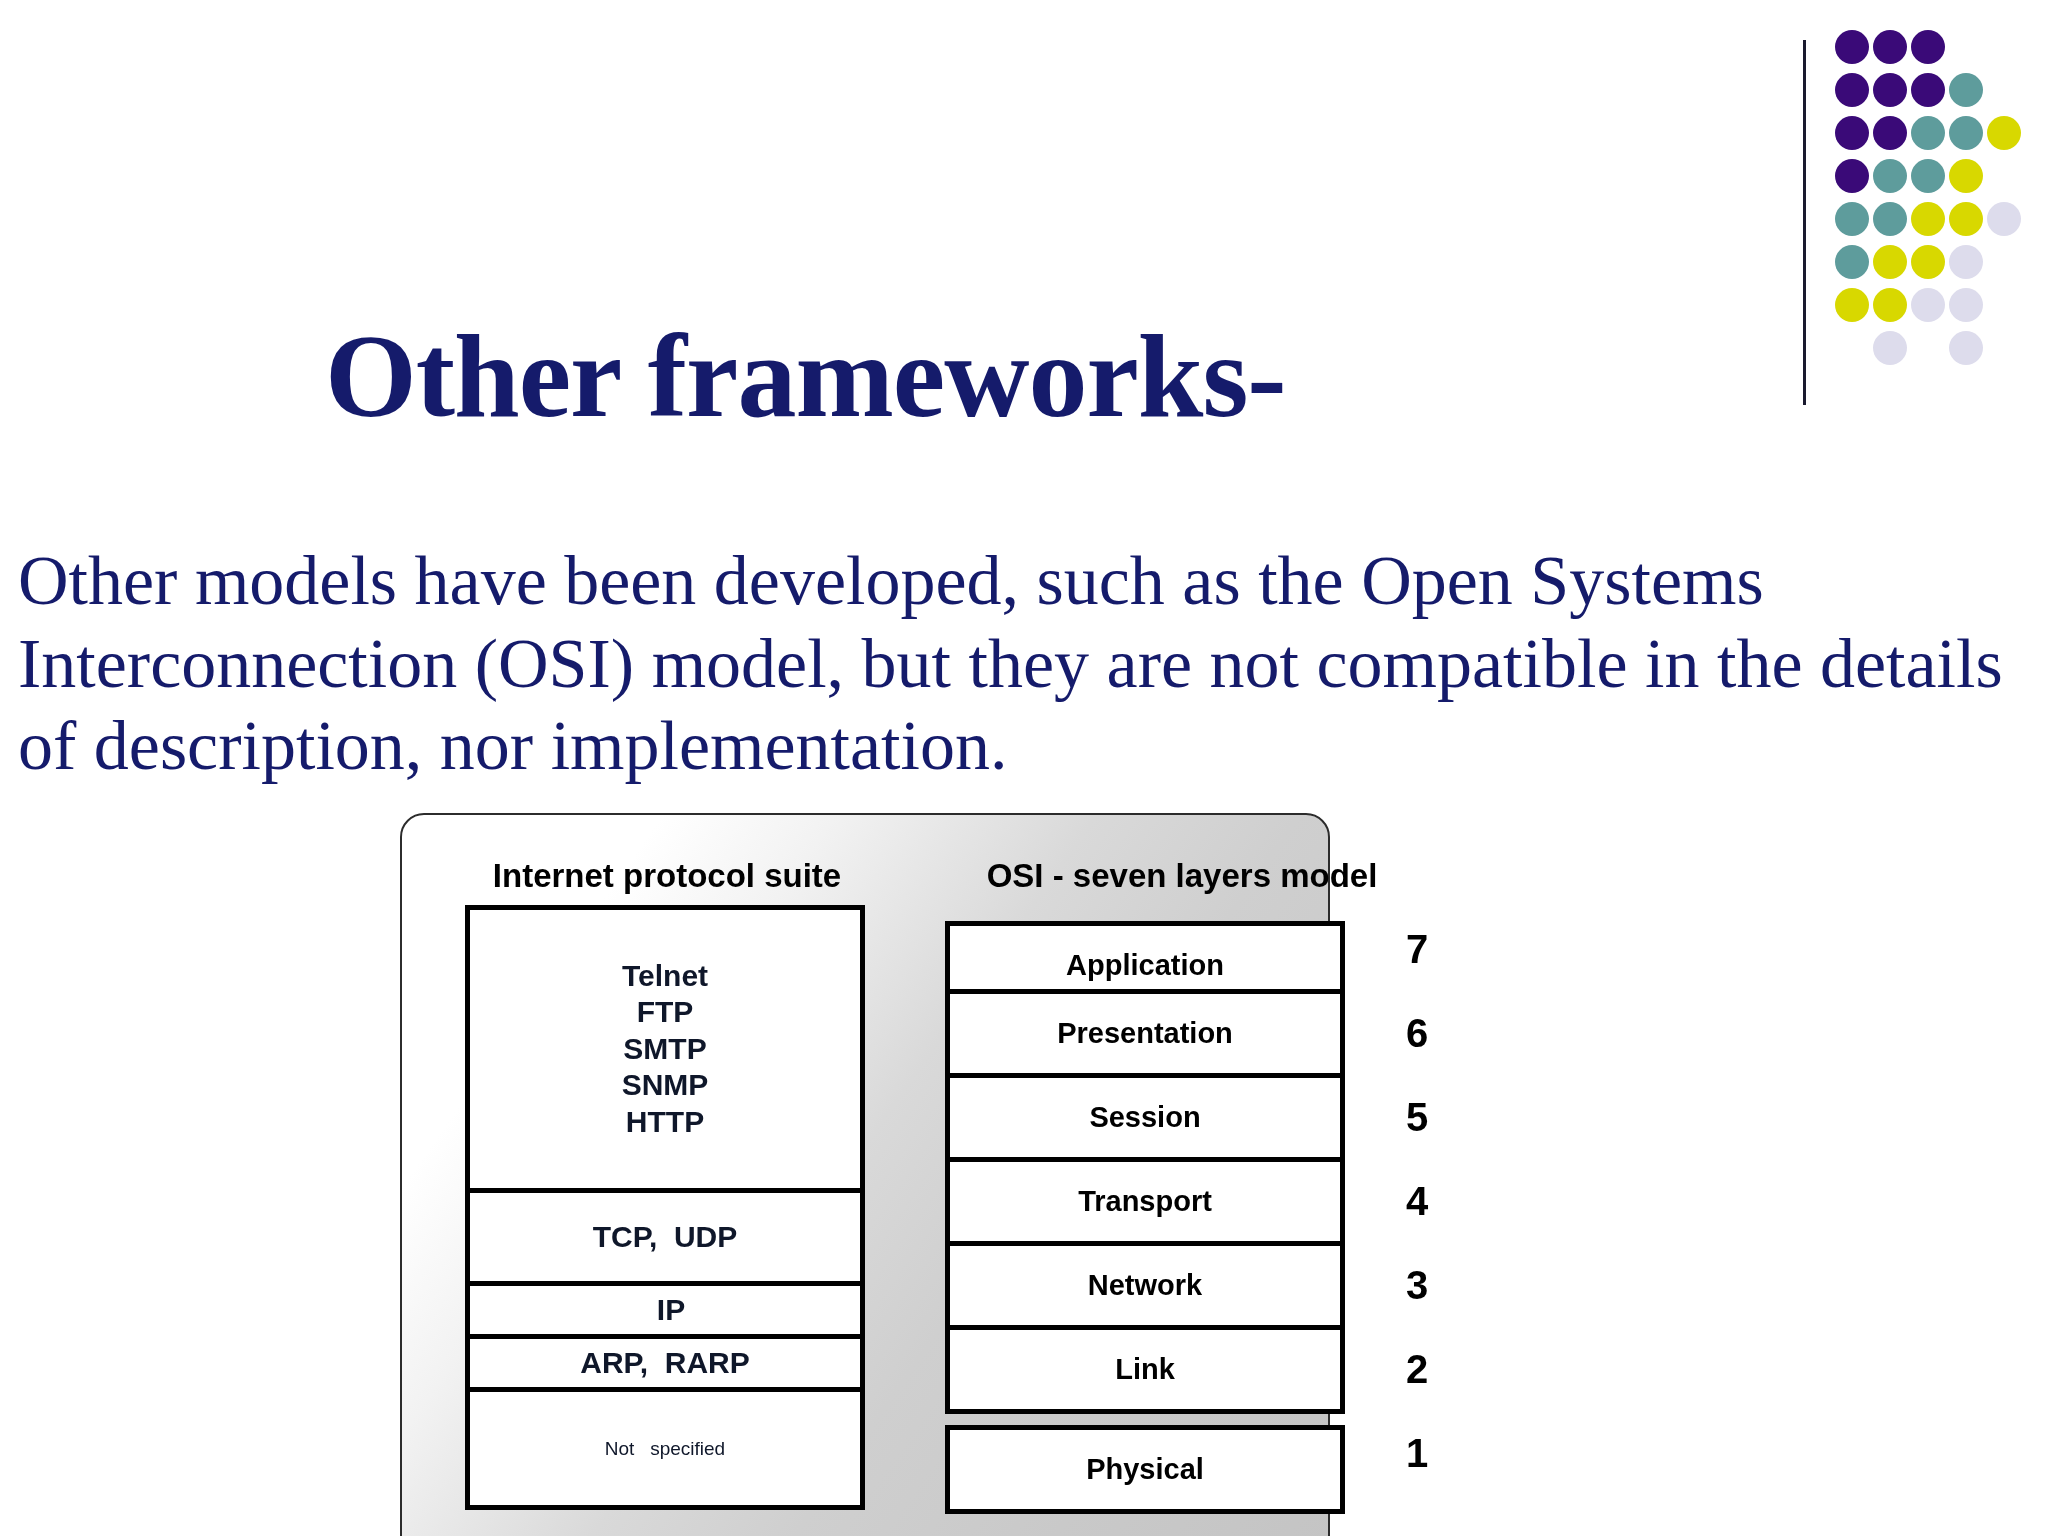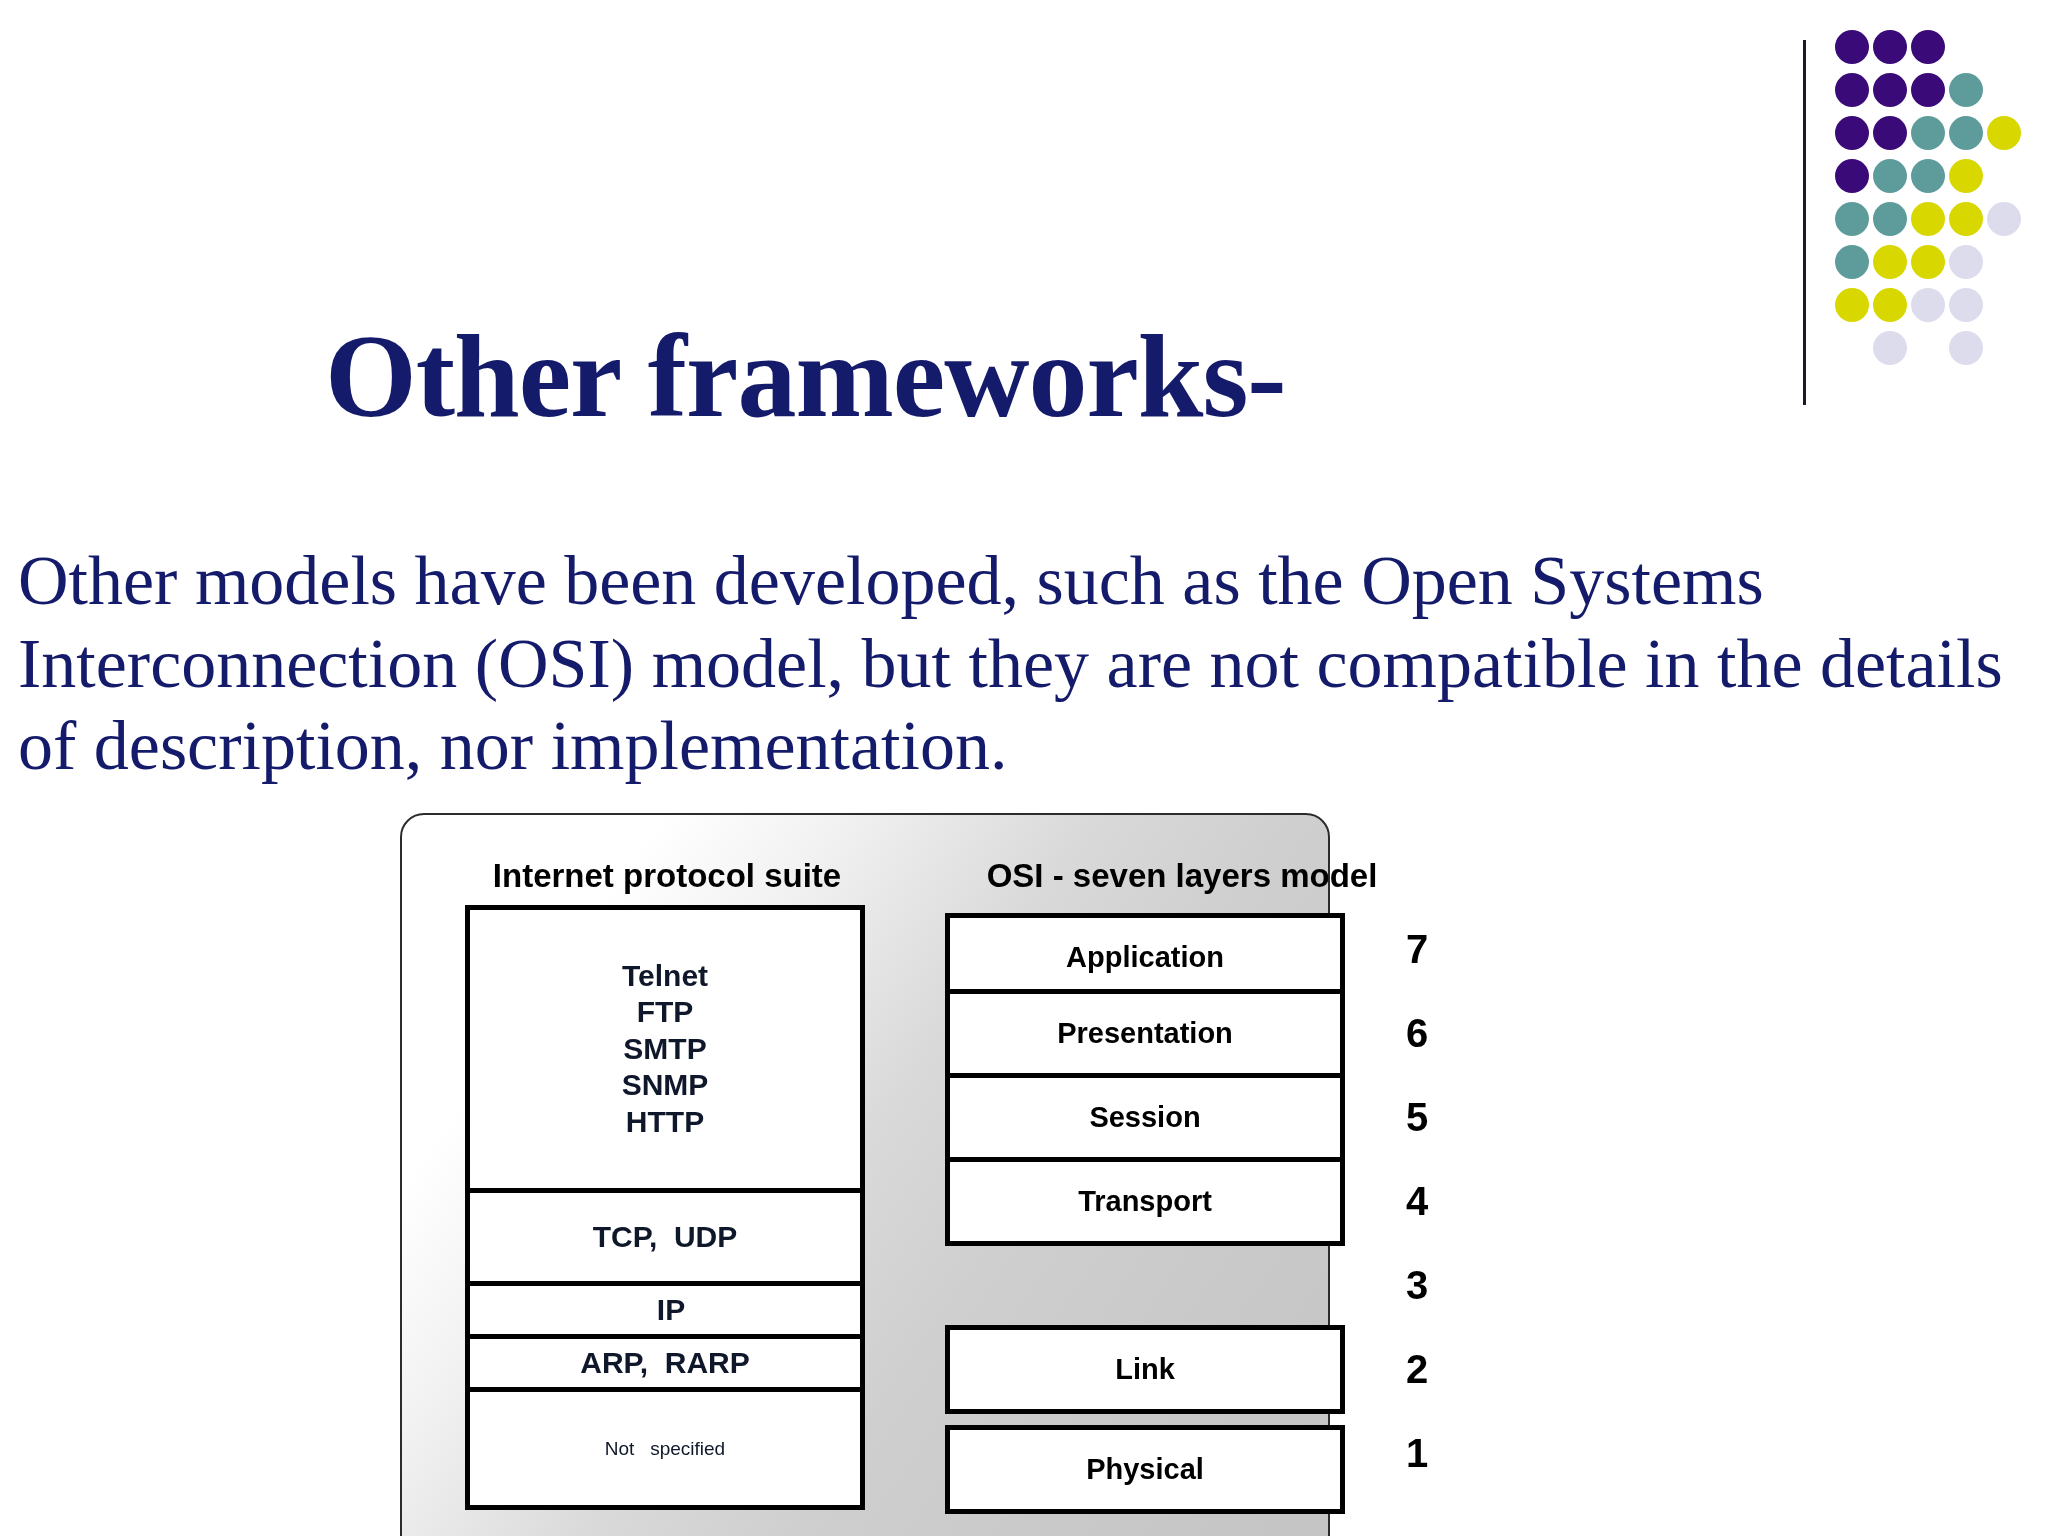--- a/index.html
+++ b/index.html
@@ -245,31 +245,34 @@
         <div class="ips-label">IP</div>
       </div>
       <div class="ips-box" style="top: 429px; height: 58px;">
         <div class="ips-label">ARP,  RARP</div>
       </div>
       <div class="ips-box" style="top: 482px; height: 123px;">
         <div class="ips-label small">Not   specified</div>
       </div>
     </div>
   <div id="osi-stack">
-      <div class="osi-box" style="top: 8px;">
+      <div class="osi-box" style="top: 16px;">
         <span class="osi-label">Application</span>
       </div>
       <div class="osi-box" style="top: 84px;">
         <span class="osi-label">Presentation</span>
       </div>
       <div class="osi-box" style="top: 168px;">
         <span class="osi-label">Session</span>
       </div>
       <div class="osi-box" style="top: 252px;">
         <span class="osi-label">Transport</span>
+      </div>
+      <div class="osi-box" style="top: 336px;">
+        <span class="osi-label">Network</span>
       </div>
       <div class="osi-box" style="top: 420px;">
         <span class="osi-label">Link</span>
       </div>
       <div class="osi-box" style="top: 520px;">
         <span class="osi-label">Physical</span>
       </div>
     </div>
   <div id="osi-numbers">
       <div class="osi-number" style="top: 0px;">7</div>

